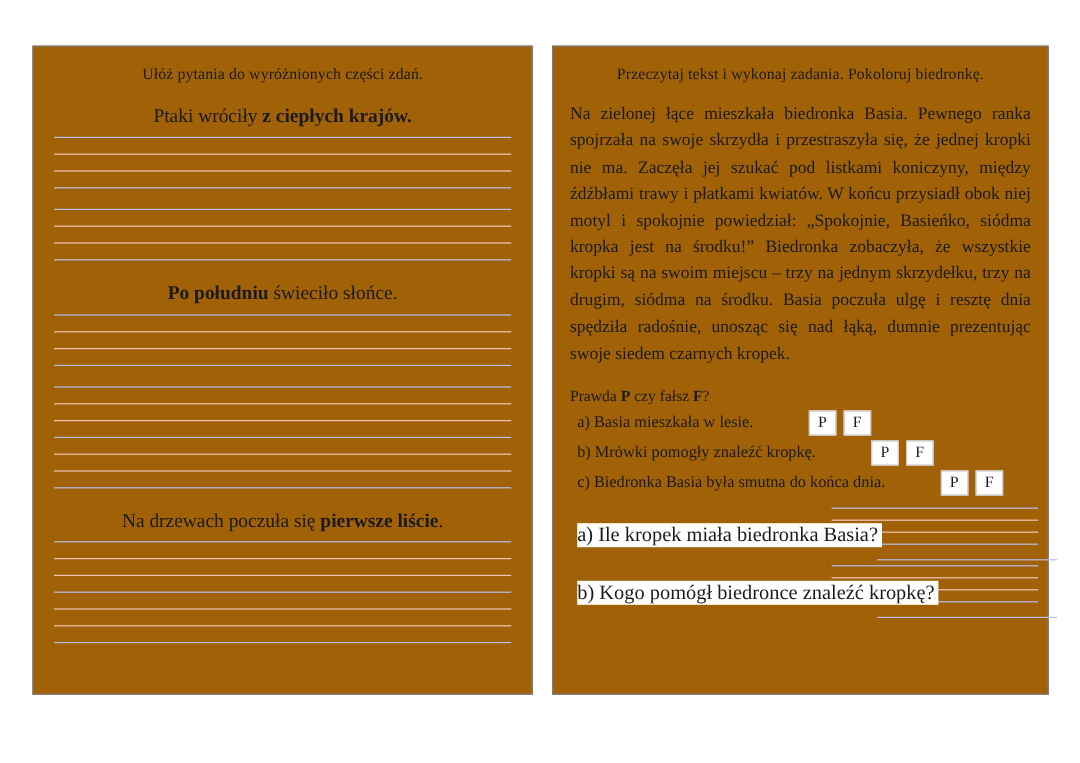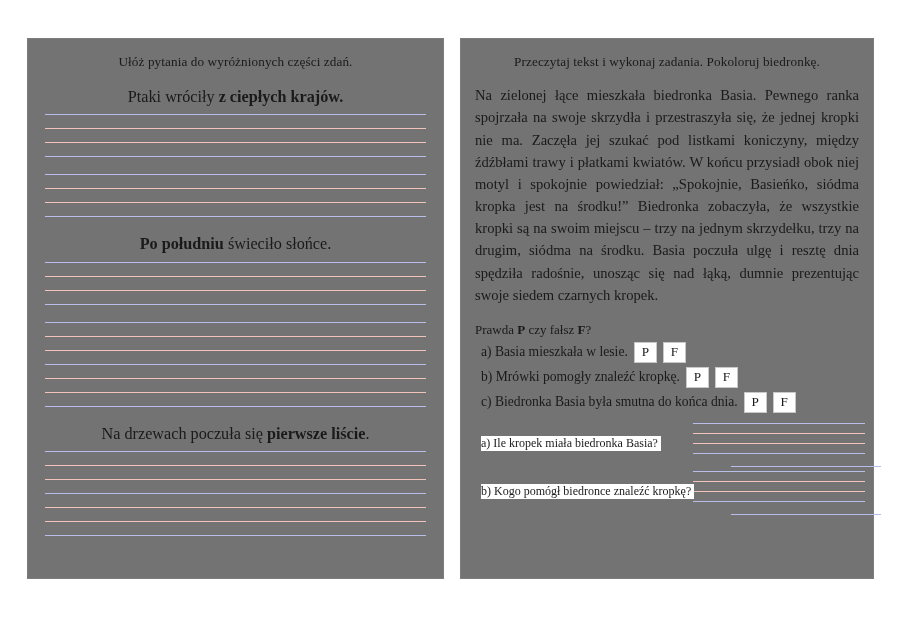--- a/index.html
+++ b/index.html
@@ -19,21 +19,21 @@
   .worksheet {
     position: absolute;
     left: 0; top: 0;
     width: 900px; height: 636px;
   }
 
   
   .panel {
     position: absolute;
     border: 1px solid #7d7d7d;
-    background: #737373;
+    background: #a16207;
     box-sizing: border-box;
   }
   .panel-left  { left: 27px;  top: 38px; width: 417px; height: 541px; }
   .panel-right { left: 460px; top: 38px; width: 414px; height: 541px; }
 
   
   .instruction {
     text-align: center;
     font-size: 13.2px;
     line-height: 1.3;
@@ -85,20 +85,21 @@
   }
   .tf-intro b { font-weight: bold; }
 
   .tf-row {
     display: flex;
     align-items: center;
     margin: 4px 0 0 20px;
     font-size: 13.6px;
     position: relative;
     z-index: 2;
+    gap: 40px;
   }
   .tf-text { white-space: nowrap; }
   .tf-boxes { display: flex; margin-left: 6px; }
   .tf-box {
     width: 23px;
     height: 21px;
     border: 1px solid #c9c9c9;
     background: #ffffff;
     display: flex;
     align-items: center;
@@ -109,21 +110,21 @@
   }
 
   
   .qa-head {
     margin: 16px 0 0 14px;
     font-size: 13.8px;
   }
   .qa-item {
     position: relative;
     margin: 14px 0 0 20px;
-    font-size: 12px;
+    font-size: 17px;
     height: 34px;
   }
   .qa-text {
     position: absolute;
     left: 0;
     top: 9px;
     white-space: nowrap;
     background: #ffffff;
     padding-right: 3px;
     z-index: 2;

